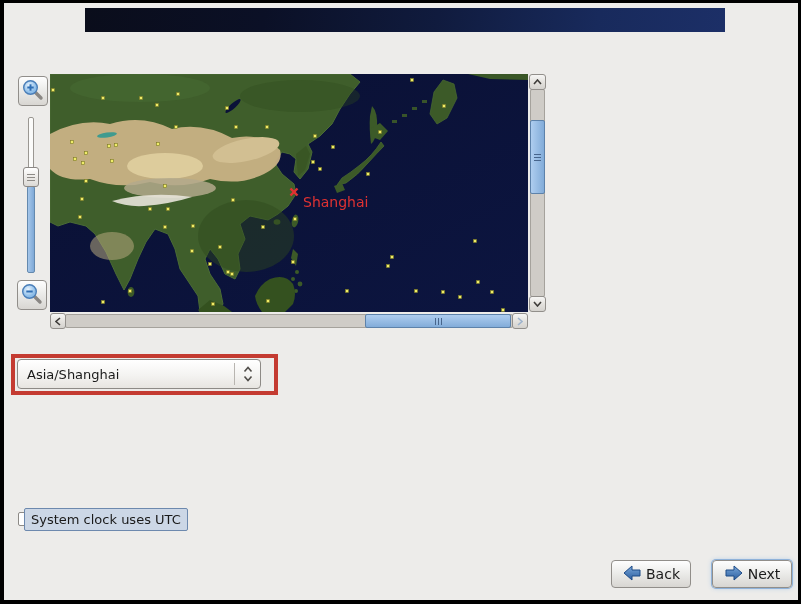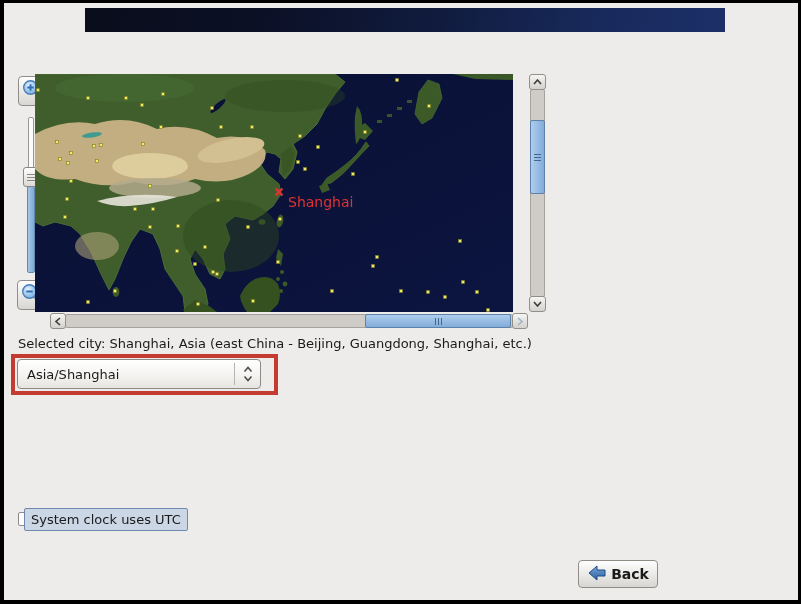--- a/index.html
+++ b/index.html
@@ -29,21 +29,21 @@
   #slider-track-top { position:absolute; left:28px; top:117px; width:6px; height:156px;
     background:#fbfbfa; border:1px solid #9a9792; border-radius:2px; }
   #slider-track-fill { position:absolute; left:27px; top:186px; width:8px; height:87px;
     background:linear-gradient(to right,#a5c6ea,#7fa9d6); border:1px solid #6489ae; border-radius:2px; }
   #slider-handle { position:absolute; left:23px; top:167px; width:16px; height:20px;
     background:linear-gradient(#ffffff,#eceae7 50%,#dcdad6); border:1px solid #8a8784; border-radius:3px;
     display:flex; flex-direction:column; align-items:center; justify-content:center; gap:2px; }
   #slider-handle i { display:block; width:8px; height:1px; background:#8d8a86; }
 
   
-  #map { position:absolute; left:35px; top:74px; width:478px; height:238px; background:#ffffff; }
+  #map { position:absolute; left:50px; top:74px; width:478px; height:238px; background:#ffffff; }
   #map svg { display:block; }
 
   
   .sb-btn { position:absolute; background:linear-gradient(#f6f6f5,#e4e2de 50%,#d4d2ce); border:1px solid #928f8b;
     border-radius:3px; display:flex; align-items:center; justify-content:center; color:#3f3d3a; }
   #vscroll { position:absolute; left:529px; top:74px; width:17px; height:238px; }
   #vscroll .trough { position:absolute; left:1px; top:15px; width:15px; height:208px;
     background:#cfccc7; border:1px solid #a5a29c; border-radius:2px; }
   #vscroll-up   { left:0; top:0; width:17px; height:16px; }
   #vscroll-down { left:0; top:222px; width:17px; height:16px; }
@@ -75,21 +75,21 @@
   #tz-combo .arrows { width:25px; display:flex; align-items:center; justify-content:center; }
 
   
   #utc-checkbox { position:absolute; left:18px; top:512px; width:14px; height:14px;
     background:#fff; border:1px solid #8d8a86; border-radius:2px; }
   #utc-label { position:absolute; left:24px; top:508px; height:23px; line-height:21px; padding:0 6px;
     background:#ccd7e6; border:1px solid #6d89ae; border-radius:2px; }
 
   
   .nav-btn { position:absolute; top:560px; width:80px; height:28px; gap:4px; font-size:14px; }
-  #back-btn { left:578px;font-weight:bold; }
+  #back-btn { left:611px; }
   #next-btn { left:712px; box-shadow:0 0 0 1px #8fb2d9, 0 0 5px #a9c7e6; }
 
   .txt { white-space:nowrap; }
 </style>
 </head>
 <body>
 
 <div id="screen">
 
   <div id="banner"></div>
@@ -303,21 +303,20 @@
         <i></i>
         <i></i>
       </div>
     <div id="hscroll-right" class="sb-btn">
       <svg width="6" height="9" viewBox="0 0 6 9">
           <polyline points="1,1 5,4.5 1,8" fill="none" stroke="#9fb4cc" stroke-width="1.6"></polyline>
         </svg>
     </div>
   </div>
 
-  <div id="selected-city-line" class="txt">Selected city: Shanghai, Asia (east China - Beijing, Guangdong, Shanghai, etc.)</div>
 
   <div id="annotation-box"></div>
 
   <div id="tz-combo">
     <span class="value txt">Asia/Shanghai</span>
     <span class="sep"></span>
     <span class="arrows">
       <svg width="10" height="16" viewBox="0 0 10 16">
         <polyline points="1.5,5.5 5,1.5 8.5,5.5" fill="none" stroke="#504d49" stroke-width="1.6"></polyline>
         <polyline points="1.5,10.5 5,14.5 8.5,10.5" fill="none" stroke="#504d49" stroke-width="1.6"></polyline>
@@ -336,19 +335,33 @@
               <stop offset="0%" stop-color="#77a6da"></stop>
               <stop offset="100%" stop-color="#2d5f9f"></stop>
             </linearGradient>
           </defs>
         <polygon points="18,5 10,5 10,1 2,8 10,15 10,11 18,11" fill="url(#arrg1)" stroke="#1d4a86" stroke-width="1"></polygon>
       </svg>
     </span>
     <span>Back</span>
   </div>
 
+  <div id="next-btn" class="gtk-btn nav-btn">
+    <span>
+      <svg width="20" height="16" viewBox="0 0 20 16">
+        <defs>
+            <linearGradient id="arrg2" x1="0" y1="0" x2="0" y2="1">
+              <stop offset="0%" stop-color="#77a6da"></stop>
+              <stop offset="100%" stop-color="#2d5f9f"></stop>
+            </linearGradient>
+          </defs>
+        <polygon points="2,5 10,5 10,1 18,8 10,15 10,11 2,11" fill="url(#arrg2)" stroke="#1d4a86" stroke-width="1"></polygon>
+      </svg>
+    </span>
+    <span>Next</span>
+  </div>
 
   <div id="frame-top" class="frame"></div>
   <div id="frame-left" class="frame"></div>
   <div id="frame-right" class="frame"></div>
   <div id="frame-bottom" class="frame"></div>
 
 </div>
 
 </body></html>

